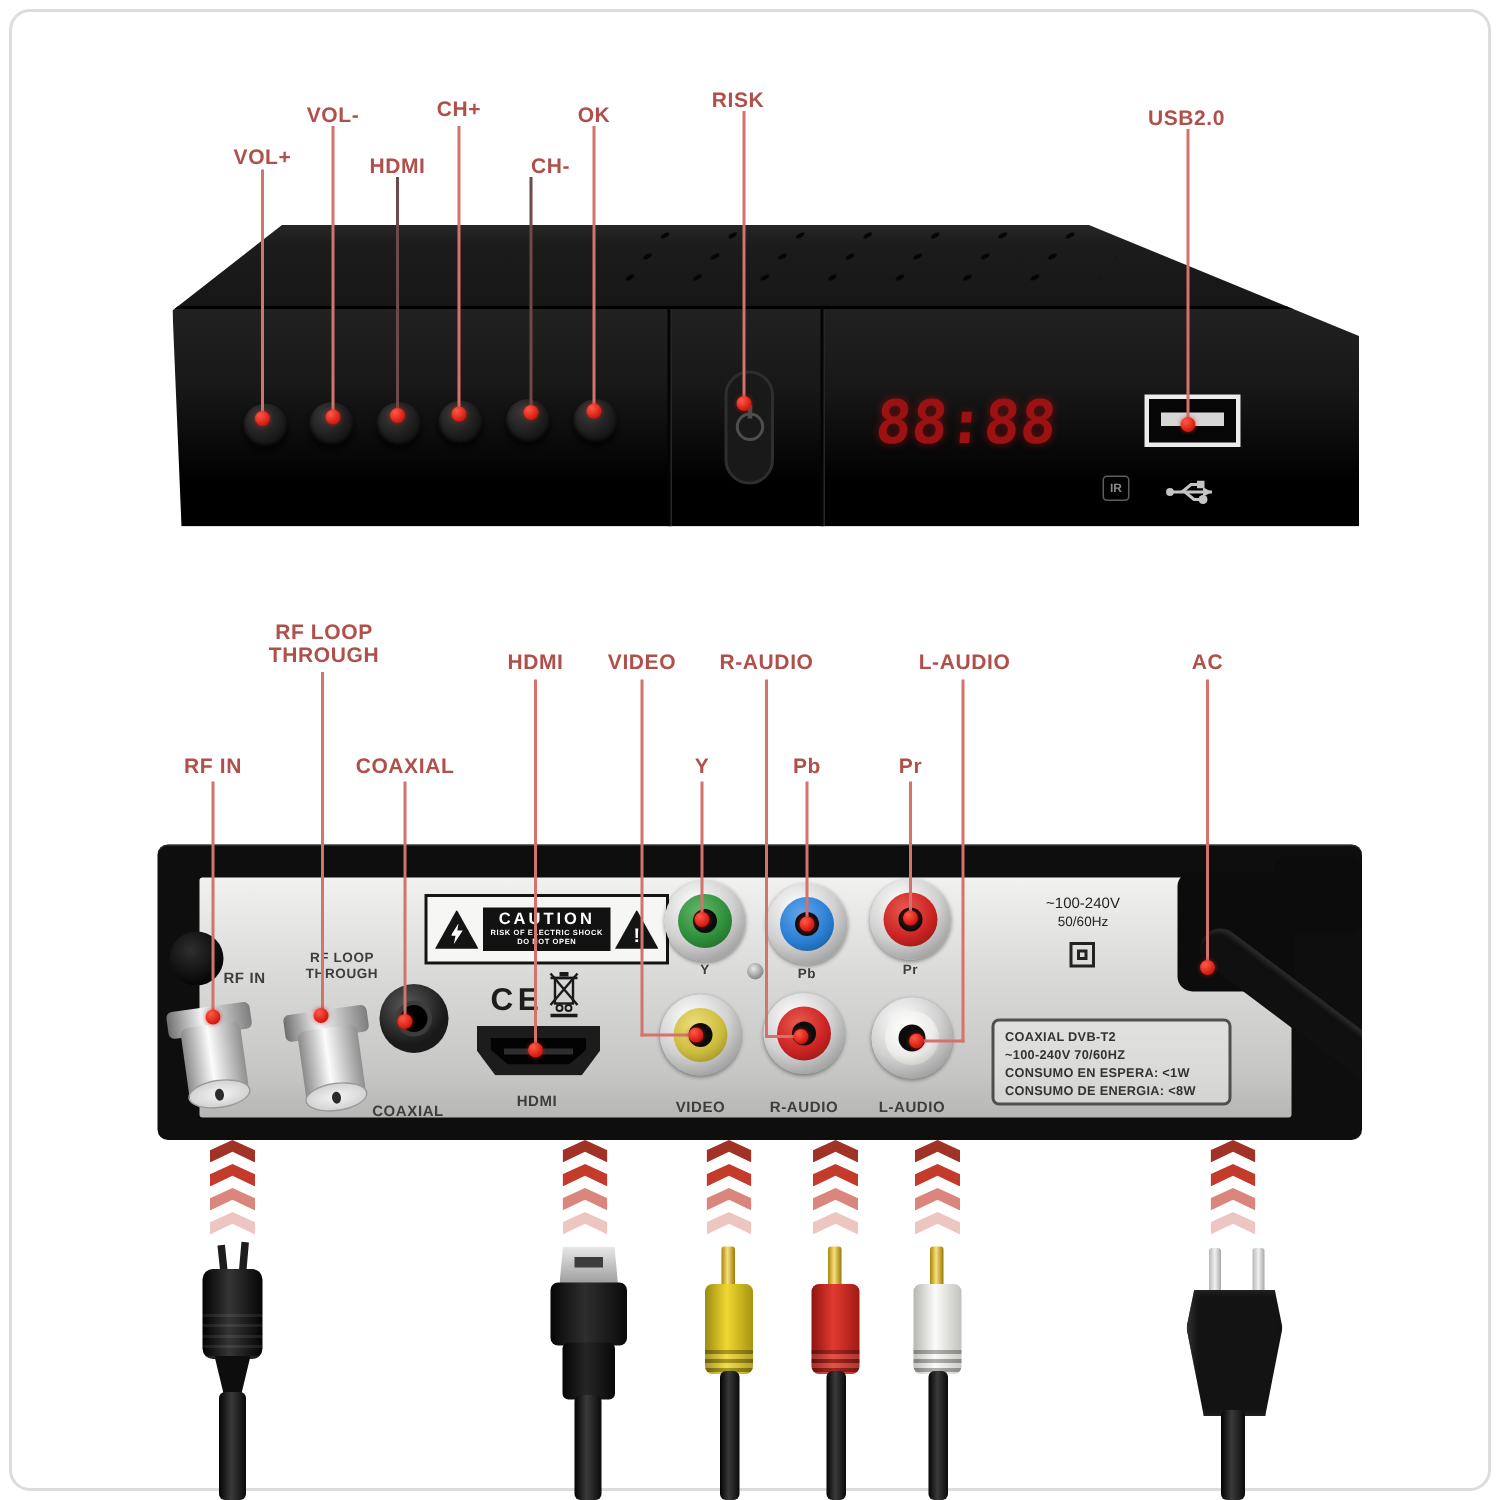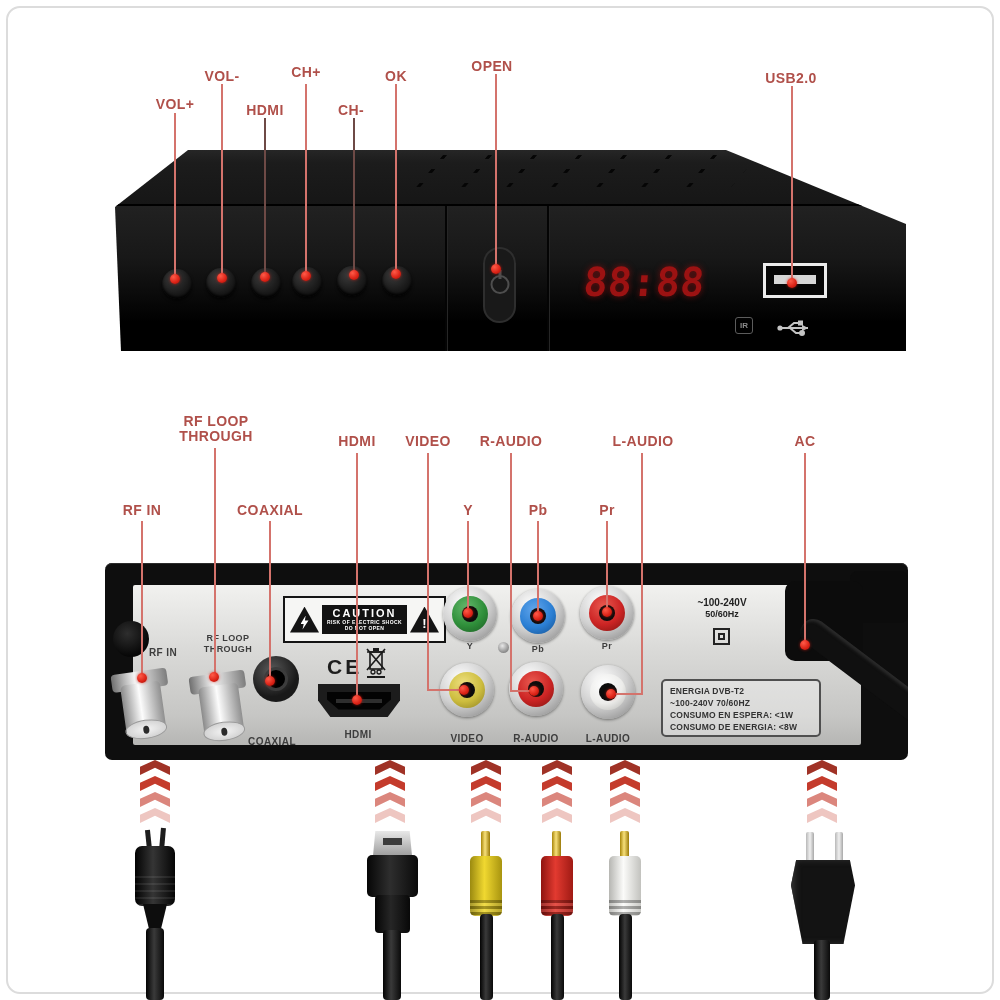--- a/index.html
+++ b/index.html
@@ -89,21 +89,21 @@
   .hdmi-inner{width:64px;height:18px;background:#030303;clip-path:polygon(0 0,100% 0,100% 45%,82% 100%,18% 100%,0 45%);
               display:flex;align-items:center;justify-content:center;}
   .hdmi-slot{width:46px;height:4px;background:#2e2e2e;}
   .rca{position:absolute;width:54px;height:54px;border-radius:50%;
        background:radial-gradient(circle at 38% 30%,#fff,#d0d0d0 50%,#888 94%);
        box-shadow:0 1px 3px rgba(0,0,0,.45);display:flex;align-items:center;justify-content:center;}
   .rca-ring{width:36px;height:36px;border-radius:50%;display:flex;align-items:center;justify-content:center;}
   .rca-hole{width:16px;height:16px;border-radius:50%;background:#0c0c0c;}
   .screw{position:absolute;left:393px;top:79px;width:11px;height:11px;border-radius:50%;
          background:radial-gradient(circle at 40% 35%,#e8e8e8,#8a8a8a 70%);}
-  .pwr-text{position:absolute;transform:translateX(-50%);font-weight:bold;color:#232323;white-space:nowrap;}
+  .pwr-text{position:absolute;transform:translateX(-50%);font-weight:normal;color:#232323;white-space:nowrap;}
   .dsquare{position:absolute;left:608px;top:65px;width:17px;height:17px;border:2px solid #232323;
            box-sizing:border-box;display:flex;align-items:center;justify-content:center;}
   .dsquare-in{width:7px;height:7px;border:2px solid #232323;box-sizing:border-box;}
   .spec-box{position:absolute;left:556px;top:116px;width:160px;height:58px;border:2px solid #4f4f4f;
             border-radius:5px;background:rgba(255,255,255,.35);box-sizing:border-box;padding:4px 7px;}
   .spec-line{font-size:8.5px;font-weight:bold;color:#333;line-height:12px;letter-spacing:.2px;white-space:nowrap;}
   .strain{position:absolute;left:680px;top:18px;width:78px;height:80px;background:#0c0c0c;border-radius:10px;}
   .cord-top{position:absolute;left:745px;top:8px;width:58px;height:52px;background:#0c0c0c;border-radius:8px;}
   .cord{position:absolute;left:698px;top:48px;width:210px;height:27px;background:#101010;border-radius:13px;
         transform:rotate(37deg);transform-origin:left center;box-shadow:inset 0 3px 3px #2a2a2a;}
@@ -156,23 +156,23 @@
       <path d="M14 12 L20 17 H24" stroke="#c4c4c4" stroke-width="2" fill="none"></path>
       <circle cx="26" cy="17" r="3" fill="#c4c4c4"></circle>
       <circle cx="4" cy="12" r="2.6" fill="#c4c4c4"></circle>
     </svg>
   </div>
 
   <div class="callout" style="left:175px;top:96px;">VOL+</div>
   <div class="callout" style="left:222px;top:68px;">VOL-</div>
   <div class="callout" style="left:265px;top:102px;">HDMI</div>
   <div class="callout" style="left:306px;top:64px;">CH+</div>
-  <div class="callout" style="left:351px;top:102px;">CH-</div>
+  <div class="callout" style="left:367px;top:102px;">CH-</div>
   <div class="callout" style="left:396px;top:68px;">OK</div>
-  <div class="callout" style="left:492px;top:58px;">OPEN</div>
+  <div class="callout" style="left:492px;top:58px;">RISK</div>
   <div class="callout" style="left:791px;top:70px;">USB2.0</div>
 
   <div class="lline" style="left:174px;top:113px;height:166px;"></div>
   <div class="lline" style="left:221px;top:84px;height:194px;"></div>
   <div class="lline dark" style="left:264px;top:118px;height:159px;"></div>
   <div class="lline" style="left:305px;top:84px;height:192px;"></div>
   <div class="lline dark" style="left:353px;top:118px;height:157px;"></div>
   <div class="lline" style="left:395px;top:84px;height:190px;"></div>
   <div class="lline" style="left:495px;top:74px;height:195px;"></div>
   <div class="lline" style="left:791px;top:86px;height:197px;"></div>
@@ -283,21 +283,21 @@
     <div class="plate-label" style="left:503px;top:170px;">L-AUDIO</div>
     <div class="screw"></div>
 
     <div class="pwr-text" style="left:617px;top:34px;font-size:10px;">~100-240V</div>
     <div class="pwr-text" style="left:617px;top:46px;font-size:9px;">50/60Hz</div>
     <div class="dsquare">
         <div class="dsquare-in"></div>
       </div>
 
     <div class="spec-box">
-      <div class="spec-line">ENERGIA DVB-T2</div>
+      <div class="spec-line">COAXIAL DVB-T2</div>
       <div class="spec-line">~100-240V 70/60HZ</div>
       <div class="spec-line">CONSUMO EN ESPERA: &lt;1W</div>
       <div class="spec-line">CONSUMO DE ENERGIA: &lt;8W</div>
     </div>
 
     <div class="cord-top"></div>
     <div class="strain"></div>
     <div class="cord"></div>
   </div>
 

